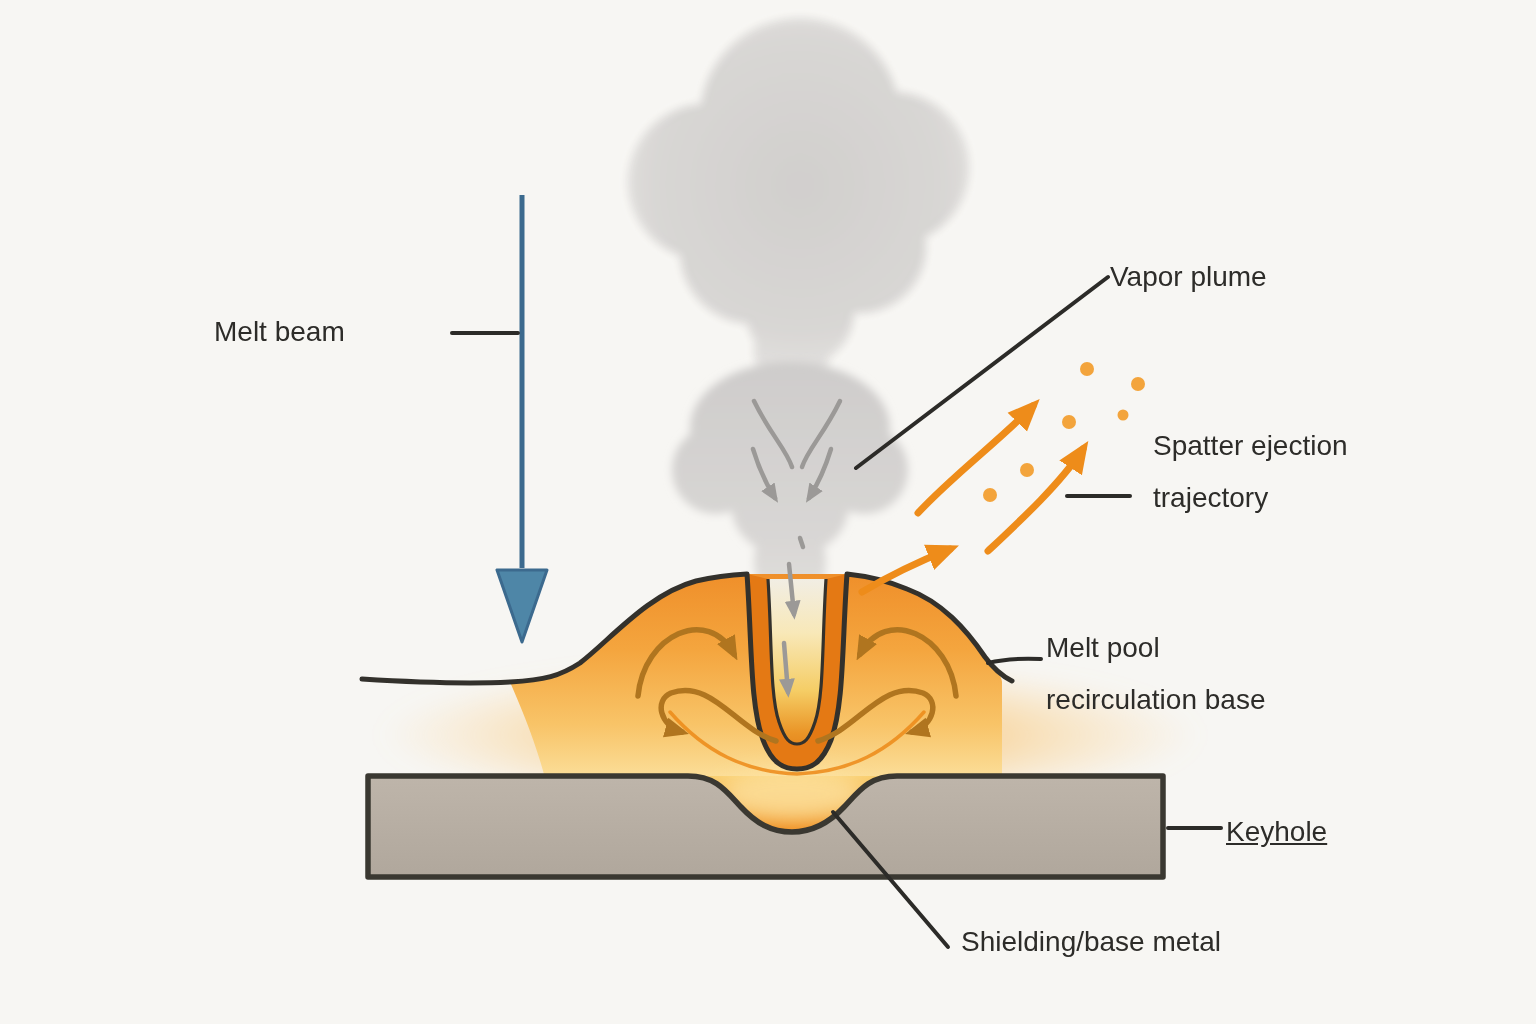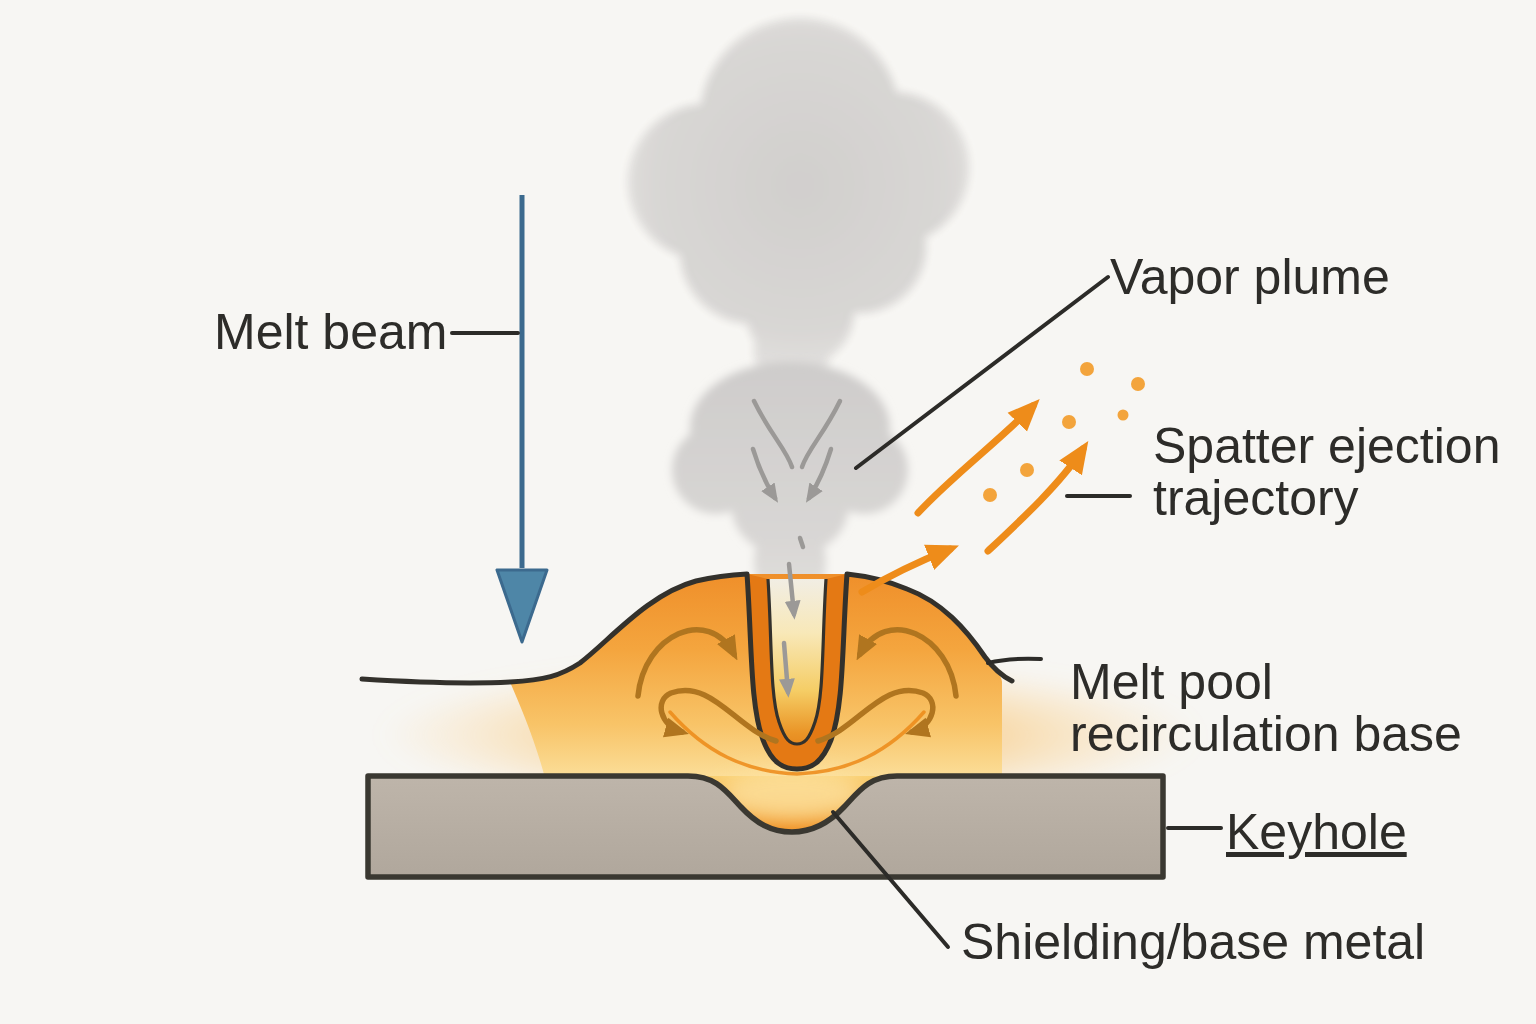--- a/index.html
+++ b/index.html
@@ -1,24 +1,24 @@
 <!DOCTYPE html>
 <html><head>
 <meta charset="utf-8">
 <style>
   html,body{margin:0;padding:0;background:#f7f6f3;}
   .canvas{position:relative;width:1536px;height:1024px;background:#f7f6f3;overflow:hidden;
           font-family:"Liberation Sans",sans-serif;}
   svg{position:absolute;left:0;top:0;}
-  .label{position:absolute;font-size:50px;line-height:52px;color:#2d2c29;white-space:nowrap;}
+  .label{position:absolute;font-size:28px;line-height:52px;color:#2d2c29;white-space:nowrap;}
   .label .line{display:block;}
   .lbl-laser{left:214px;top:306px;}
   .lbl-vapor{left:1110px;top:251px;}
   .lbl-spatter{left:1153px;top:420px;}
-  .lbl-melt{left:1046px;top:656px;margin-left:24px;}
+  .lbl-melt{left:1046px;top:622px;}
   .lbl-shield{left:60px;top:638px;width:292px;text-align:right;white-space:normal;}
   .lbl-keyhole{left:1226px;top:806px;text-decoration:underline;}
   .lbl-substrate{left:961px;top:916px;}
 </style>
 </head>
 <body>
 
 <div class="canvas">
 
 <svg width="1536" height="1024" viewBox="0 0 1536 1024">

